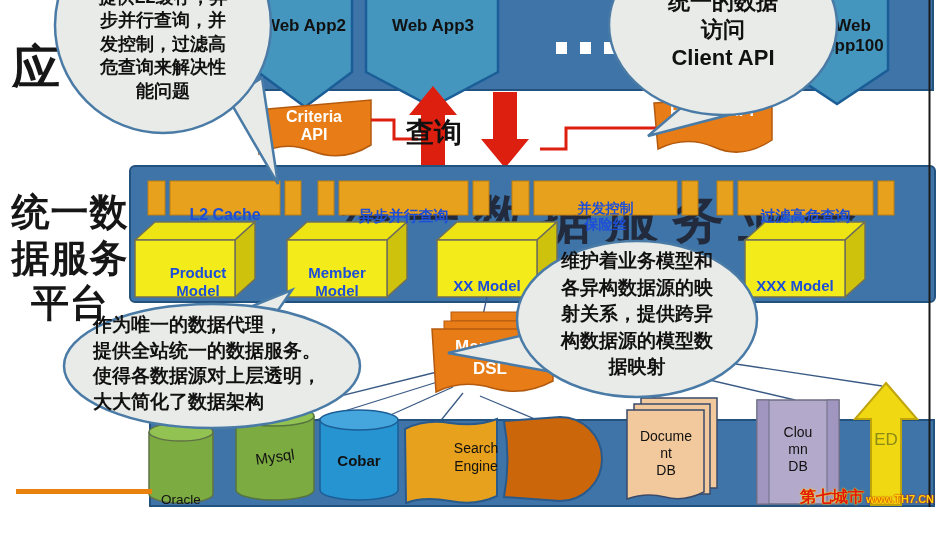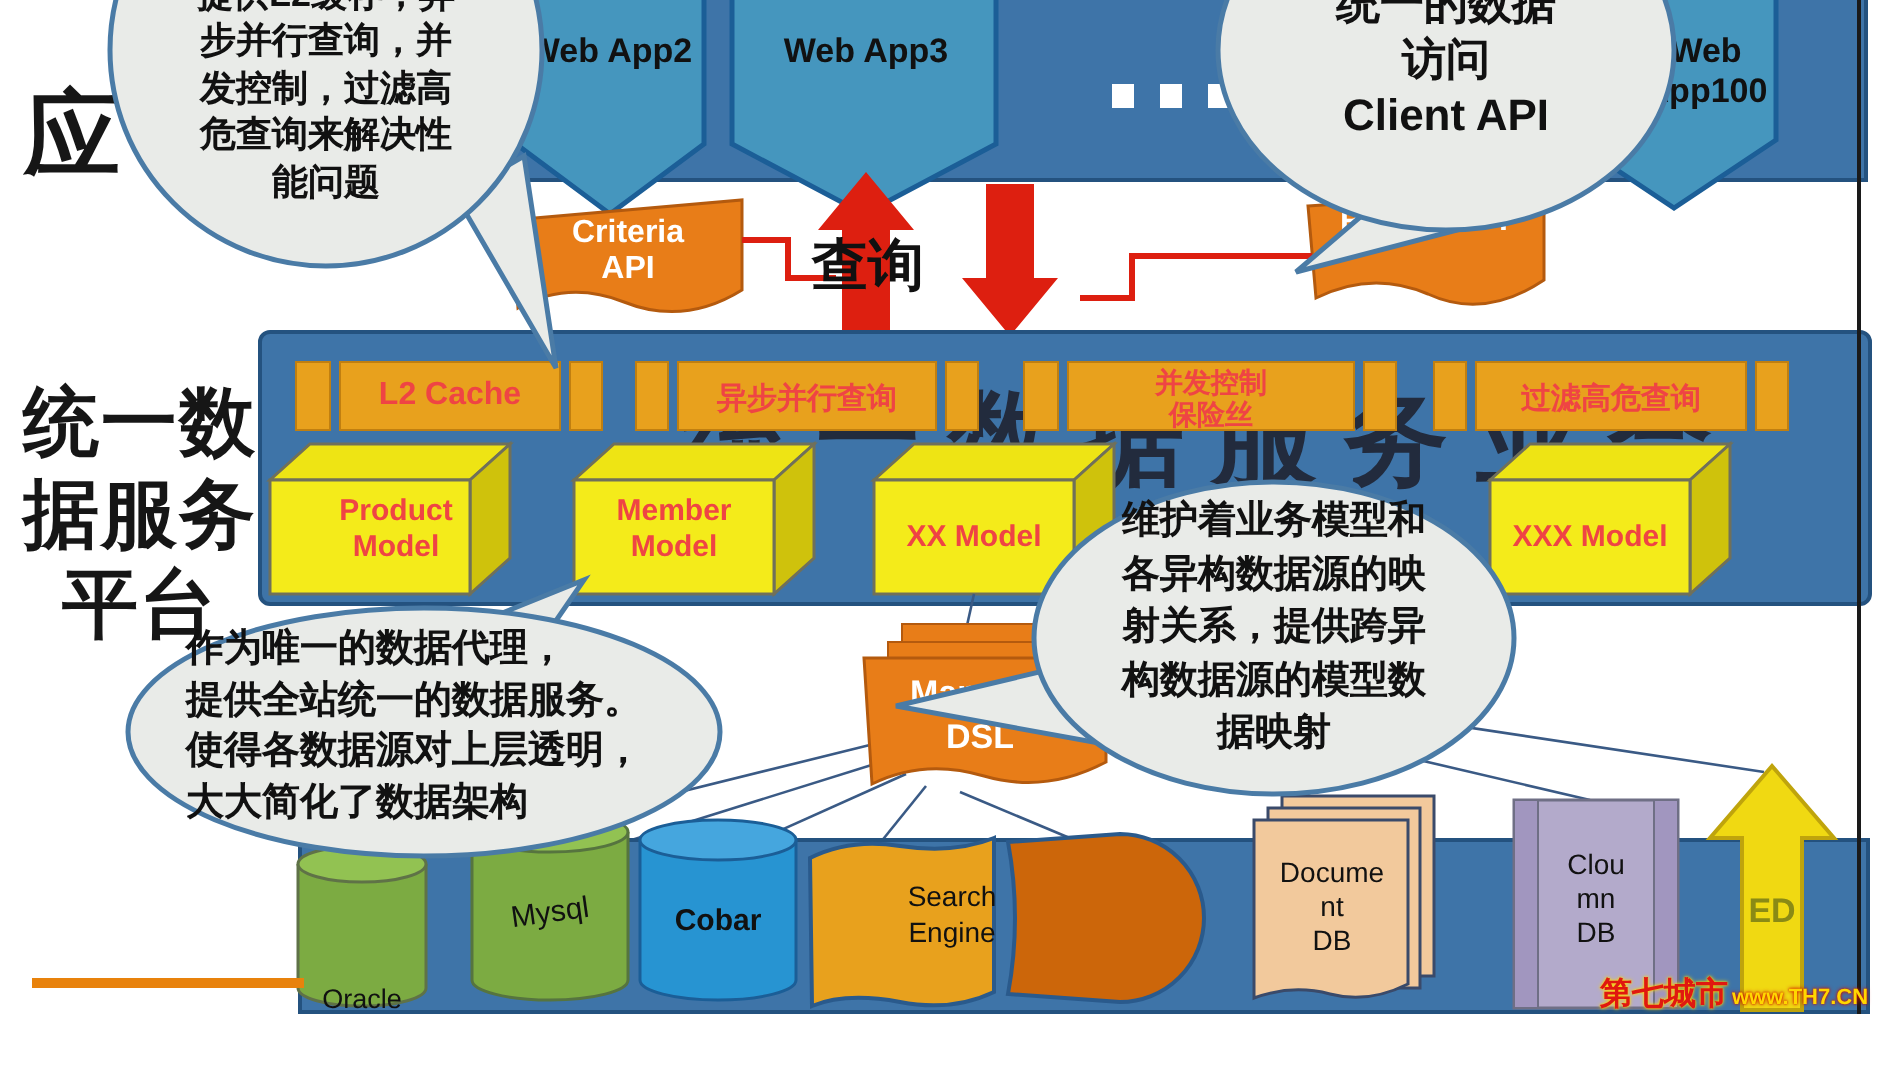--- a/index.html
+++ b/index.html
@@ -5,21 +5,21 @@
   html,body{margin:0;padding:0;background:#fff;}
   .canvas{
     position:relative;width:949px;height:543px;overflow:hidden;background:#fff;
     font-family:"Liberation Sans","DejaVu Sans",sans-serif;
   }
   .canvas svg{position:absolute;left:0;top:0;}
   .lyr{position:absolute;left:0;top:0;width:949px;height:543px;}
   .z1{z-index:1}.z2{z-index:2}.z3{z-index:3}.z4{z-index:4}
   .t{position:absolute;white-space:pre-line;color:#111;}
   .ctr{text-align:center;}
-  .red{color:#ef4444;font-weight:bold;}
+  .red{color:#1d4ed8;font-weight:bold;margin-top:17px;}
   .wht{color:#fff;font-weight:bold;}
   .blk-b{color:#111;font-weight:bold;}
   .layerlabel{color:#161616;font-weight:600;}
 </style>
 </head>
 <body>
 
 <div class="canvas">
 
   <svg class="lyr z1" width="949" height="543" viewBox="0 0 949 543">
@@ -170,21 +170,21 @@
     <div class="t ctr" style="left:149px;top:456px;width:64px;font-size:13.5px;margin-top:36px;">Oracle</div>
     <div class="t ctr" style="left:236px;top:448px;width:78px;font-size:15px;transform:rotate(-8deg);">Mysql</div>
     <div class="t ctr blk-b" style="left:320px;top:452px;width:78px;font-size:15px;">Cobar</div>
     <div class="t ctr" style="left:408px;top:440px;width:86px;font-size:14px;line-height:1.25;padding-left:25px;">Search Engine</div>
     <div class="t ctr" style="left:628px;top:428px;width:76px;font-size:14px;line-height:1.2;">Docume
 nt
 DB</div>
     <div class="t ctr" style="left:760px;top:424px;width:76px;font-size:14px;line-height:1.2;">Clou
 mn
 DB</div>
-    <div class="t ctr" style="left:862px;top:446px;width:48px;font-size:17px;font-weight:bold;color:#8a8a15;">ED</div>
+    <div class="t ctr" style="left:862px;top:430px;width:48px;font-size:17px;font-weight:normal;color:#8a8a15;">ED</div>
   </div>
 
   <svg class="lyr z3" width="949" height="543" viewBox="0 0 949 543">
     <g fill="#e9ebe8" stroke="#4a7ba6" stroke-width="2.5">
       <polygon points="228,98 262,78 278,184"></polygon>
       <ellipse cx="163" cy="25" rx="108" ry="108"></ellipse>
       <polygon points="690,100 740,112 648,136"></polygon>
       <ellipse cx="723" cy="25" rx="114" ry="90"></ellipse>
       <polygon points="230,315 270,322 292,290"></polygon>
       <ellipse cx="212" cy="366" rx="148" ry="62"></ellipse>

